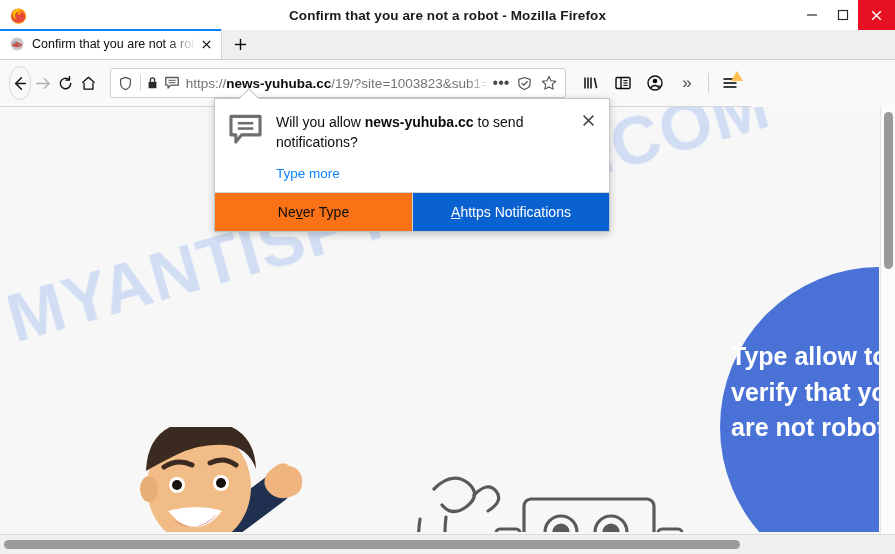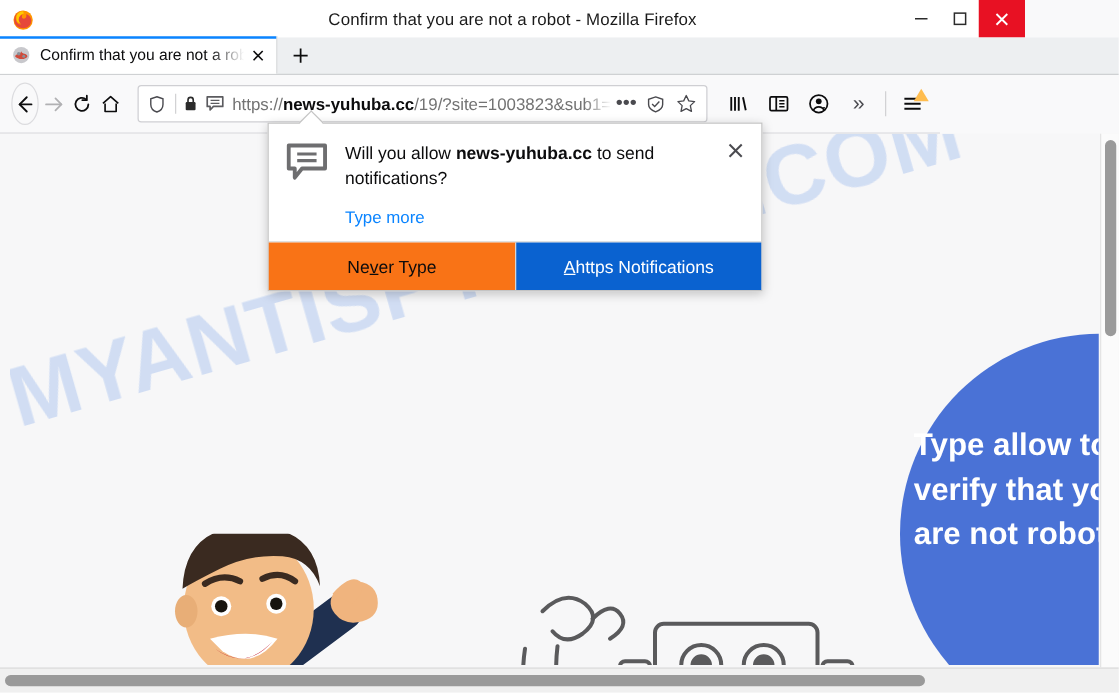--- a/index.html
+++ b/index.html
@@ -6,23 +6,23 @@
   html, body {
     width: 895px; height: 554px;
     overflow: hidden;
     font-family: "Liberation Sans", sans-serif;
     background: #f9f9fa;
   }
   #app { position: relative; width: 895px; height: 554px; overflow: hidden; }
 
   
   .titlebar {
-    position: absolute; top: 0; left: 0; width: 820px; height: 30px;
+    position: absolute; top: 0; left: 0; width: 895px; height: 30px;
     background: #ffffff;
-    display: flex; align-items: center;
+    display: flex; align-items: center; font-weight: bold;
   }
   .tb-logo { width: 30px; height: 30px; display: flex; align-items: center; justify-content: center; margin-left: 3px; }
   .tb-title {
     position: absolute; left: 0; right: 0; text-align: center;
     font-size: 13.5px; color: #1a1a1a; letter-spacing: .1px;
     pointer-events: none;
   }
   .tb-btns { position: absolute; right: 0; top: 0; height: 30px; display: flex; }
   .tb-btn {
     width: 31px; height: 30px; display: flex; align-items: center; justify-content: center;

